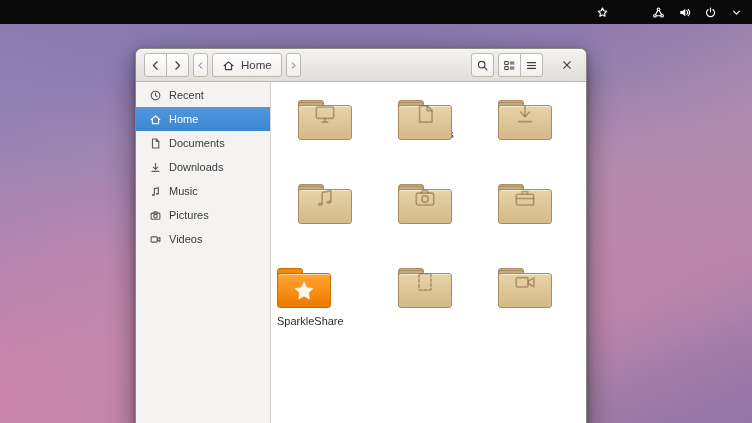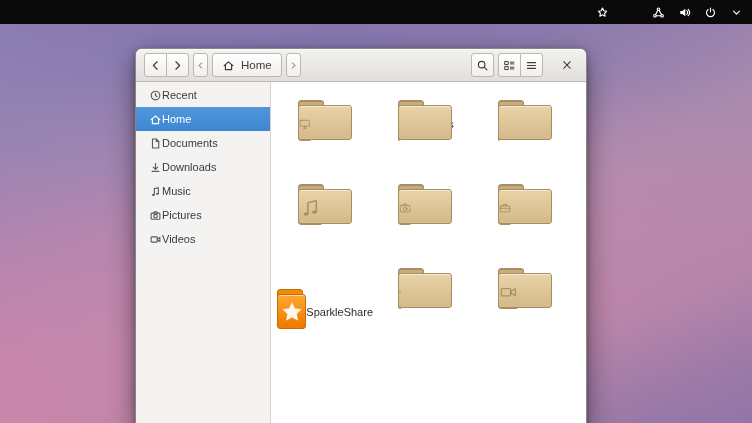--- a/index.html
+++ b/index.html
@@ -51,32 +51,32 @@
   .spacer { flex:1; }
   .close-btn { border:none; background:transparent; width:22px; height:22px; margin-left:9px;
     display:inline-flex; align-items:center; justify-content:center; color:#3a3a3a; }
   .close-btn .hb-icon { width:12px; height:12px; }
 
   .win-body { flex:1; display:flex; min-height:0; border-radius:0 0 3px 3px; overflow:hidden; }
 
   
   .sidebar { width:135px; flex:0 0 135px; background:#f4f3f2; border-right:1px solid #d6d2ce;
     padding-top:1px; }
-  .side-item { height:24px; display:flex; align-items:center; padding-left:13px;
+  .side-item { height:24px; display:flex; align-items:center; gap:7px; padding-left:13px;
     font-size:11px; color:#3a3a3a; cursor:default; }
   .side-item.selected { background:linear-gradient(#5097dc,#3d86d2); color:#fff; }
   .side-icon { width:13px; height:13px; display:inline-flex; color:#5a5a5a; flex:0 0 13px; }
   .side-item.selected .side-icon { color:#fff; }
   .side-icon svg { width:100%; height:100%; }
 
   
   .content { flex:1; background:#fff; padding:16px 6px 0 4px;
     display:grid; grid-template-columns:repeat(3,100px); grid-auto-rows:84px;
     justify-items:center; align-content:start; }
-  .file-item { display:flex; align-items:center; width:96px; cursor:default; }
+  .file-item { display:flex; flex-direction:column; align-items:flex-start; width:96px; cursor:default; }
   .file-label { margin-top:7px; font-size:11px; color:#2c2c2c; text-align:center; }
 
   .folder { position:relative; width:54px; height:40px; margin-top:2px; }
   .folder::before { content:""; position:absolute; left:0; top:0; width:24px; height:12px;
     background:#c9ac7d; border:1px solid #a88d61; border-radius:3px 3px 0 0; }
   .folder::after { content:""; position:absolute; left:0; right:0; top:5px; bottom:0;
     background:linear-gradient(180deg,#e8d3a7 0%,#d6bb8d 90%);
     border:1px solid #a88d61; border-radius:3px;
     box-shadow:inset 0 1px 0 rgba(255,255,255,.55); }
   .emblem { position:absolute; left:0; right:0; top:5px; bottom:0; z-index:1;

